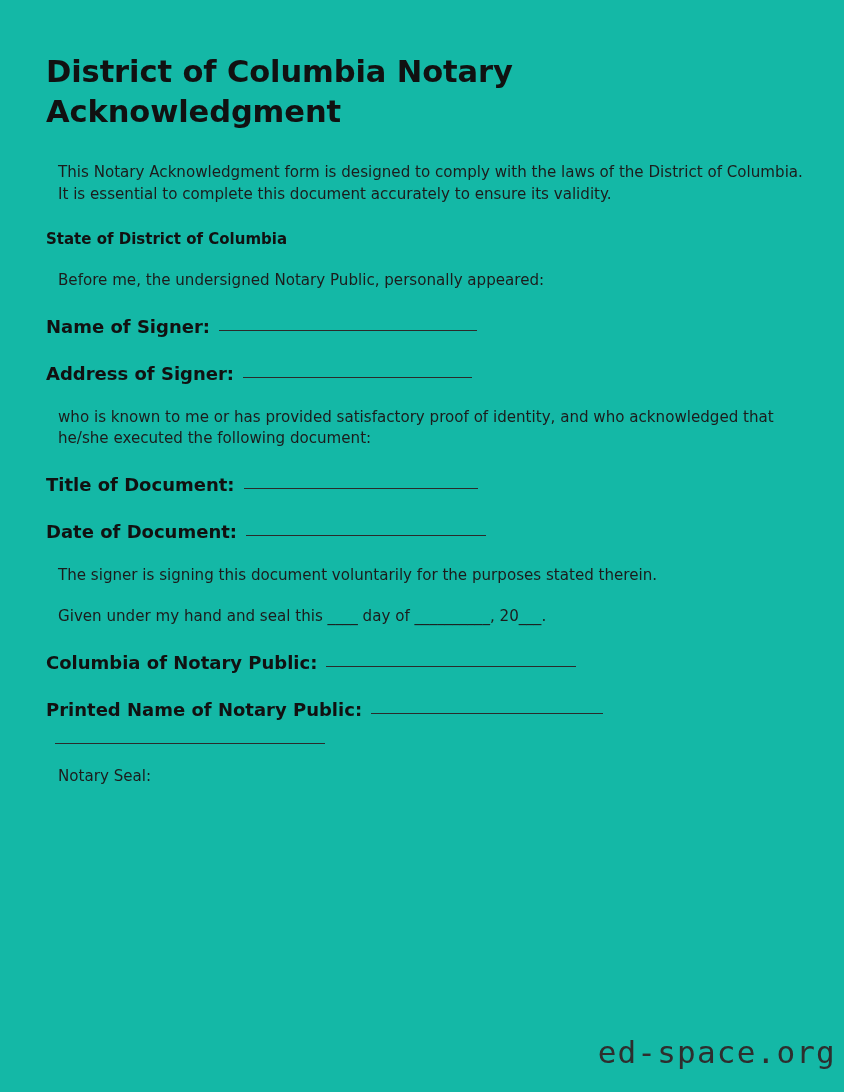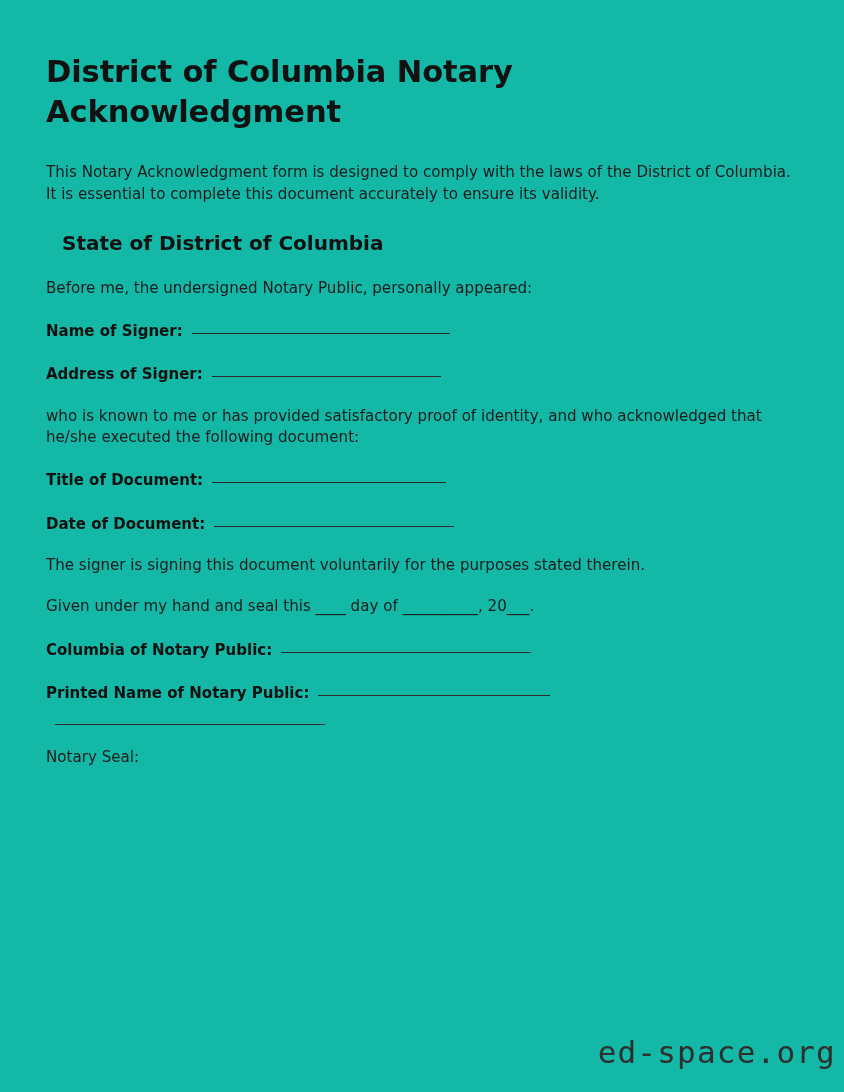--- a/index.html
+++ b/index.html
@@ -40,52 +40,52 @@
     margin: 0 0 0 0;
     width: 620px;
   }
 
   
   .para {
     font-size: 15.1px;
     font-weight: normal;
     line-height: 1.42;
     color: #1c1c1c;
-    margin: 0;
+    margin: 12px;
   }
 
   .para.intro {
     margin-top: 31px;
     width: 748px;
   }
 
   .para.spaced {
     margin-top: 20px;
   }
 
   .para.wide {
     width: 752px;
   }
 
   
   .section-heading {
-    font-size: 20px;
+    font-size: 15px;
     font-weight: bold;
     line-height: 1.42;
     color: #111111;
-    margin: 16px;
+    margin: 0;
     margin-top: 24px;
   }
 
   
   .field-row {
     display: flex;
     align-items: baseline;
     margin-top: 22px;
-    font-size: 15px;
+    font-size: 18px;
     line-height: 1.42;
   }
 
   .field-label {
     font-weight: bold;
     color: #111111;
     white-space: nowrap;
     flex: 0 0 auto;
   }
 

